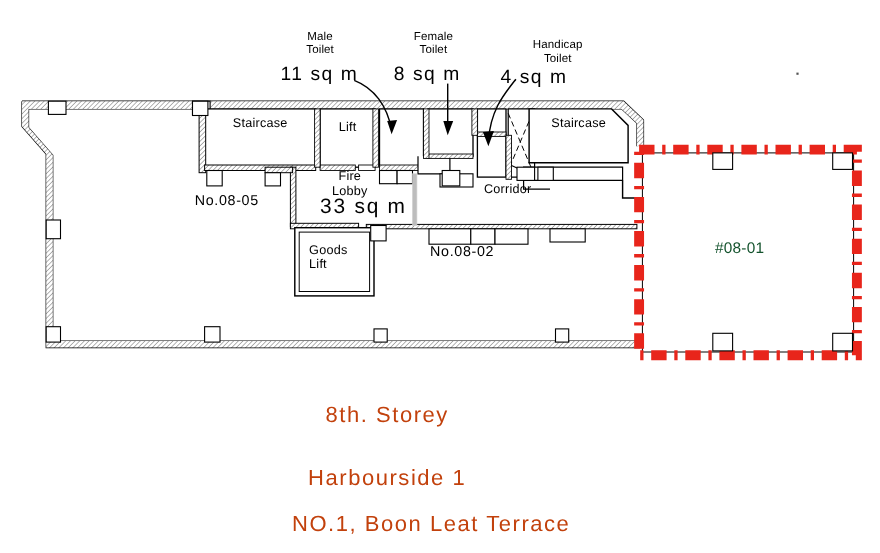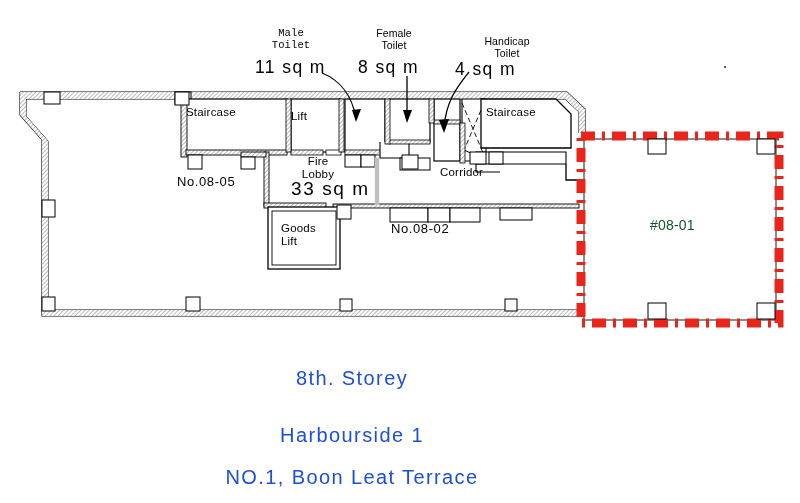--- a/index.html
+++ b/index.html
@@ -54,20 +54,21 @@
   .area-big {
     font-size: 17.5px;
     letter-spacing: 1.4px;
     font-weight: 400;
   }
 
   
   .room-label {
     font-size: 11.5px;
     letter-spacing: 0.2px;
+    text-align: center;
   }
   .room-label .l2 { display: block; }
 
   
   .unit-label {
     font-size: 13px;
     letter-spacing: 0.6px;
   }
 
   
@@ -93,21 +94,21 @@
   }
 
   
   .caption {
     position: absolute;
     width: 704px;
     text-align: center;
     font-size: 20px;
     letter-spacing: 1.4px;
     font-family: "Liberation Sans", sans-serif;
-    color: #1d4ed8;
+    color: #c2410c;
   }
 
   
   .speck {
     position: absolute;
     width: 2px; height: 2px;
     background: #555;
   }
 </style>
 </head>
@@ -275,21 +276,21 @@
       <g fill="#ffffff" stroke="#000" stroke-width="1">
         <rect x="648" y="139" width="18" height="15"></rect>
         <rect x="757" y="139" width="18" height="15"></rect>
         <rect x="648" y="303" width="18" height="16"></rect>
         <rect x="757" y="303" width="18" height="16"></rect>
       </g>
     </g>
 
   </svg>
 
-  <div class="txt callout-name" style="left:261px; top:28px; width:60px;font-family:Liberation Mono, monospace;">
+  <div class="txt callout-name" style="left:261px; top:28px; width:60px;">
     <span>Male</span>
     <span class="l2">Toilet</span>
   </div>
   <div class="txt area-big" style="left:255px; top:58px;">11  sq  m</div>
 
   <div class="txt callout-name" style="left:362px; top:28px; width:64px;">
     <span>Female</span>
     <span class="l2">Toilet</span>
   </div>
   <div class="txt area-big" style="left:358px; top:58px;">8  sq  m</div>
@@ -322,15 +323,15 @@
   <div class="txt unit-label" style="left:177px; top:175px;">No.08-05</div>
 
   <div class="txt unit-label" style="left:391px; top:222px;">No.08-02</div>
 
   <div class="txt unit-hl" style="left:650px; top:218px;">#08-01</div>
 
   <div class="speck" style="left:724px; top:66px;"></div>
 
   <div class="caption" style="top:367px;">8th. Storey</div>
   <div class="caption" style="top:424px;">Harbourside 1</div>
-  <div class="caption" style="top:466px;">NO.1, Boon Leat Terrace</div>
+  <div class="caption" style="top:466px;margin-left:40px;">NO.1, Boon Leat Terrace</div>
 
 </div>
 
 </body></html>

